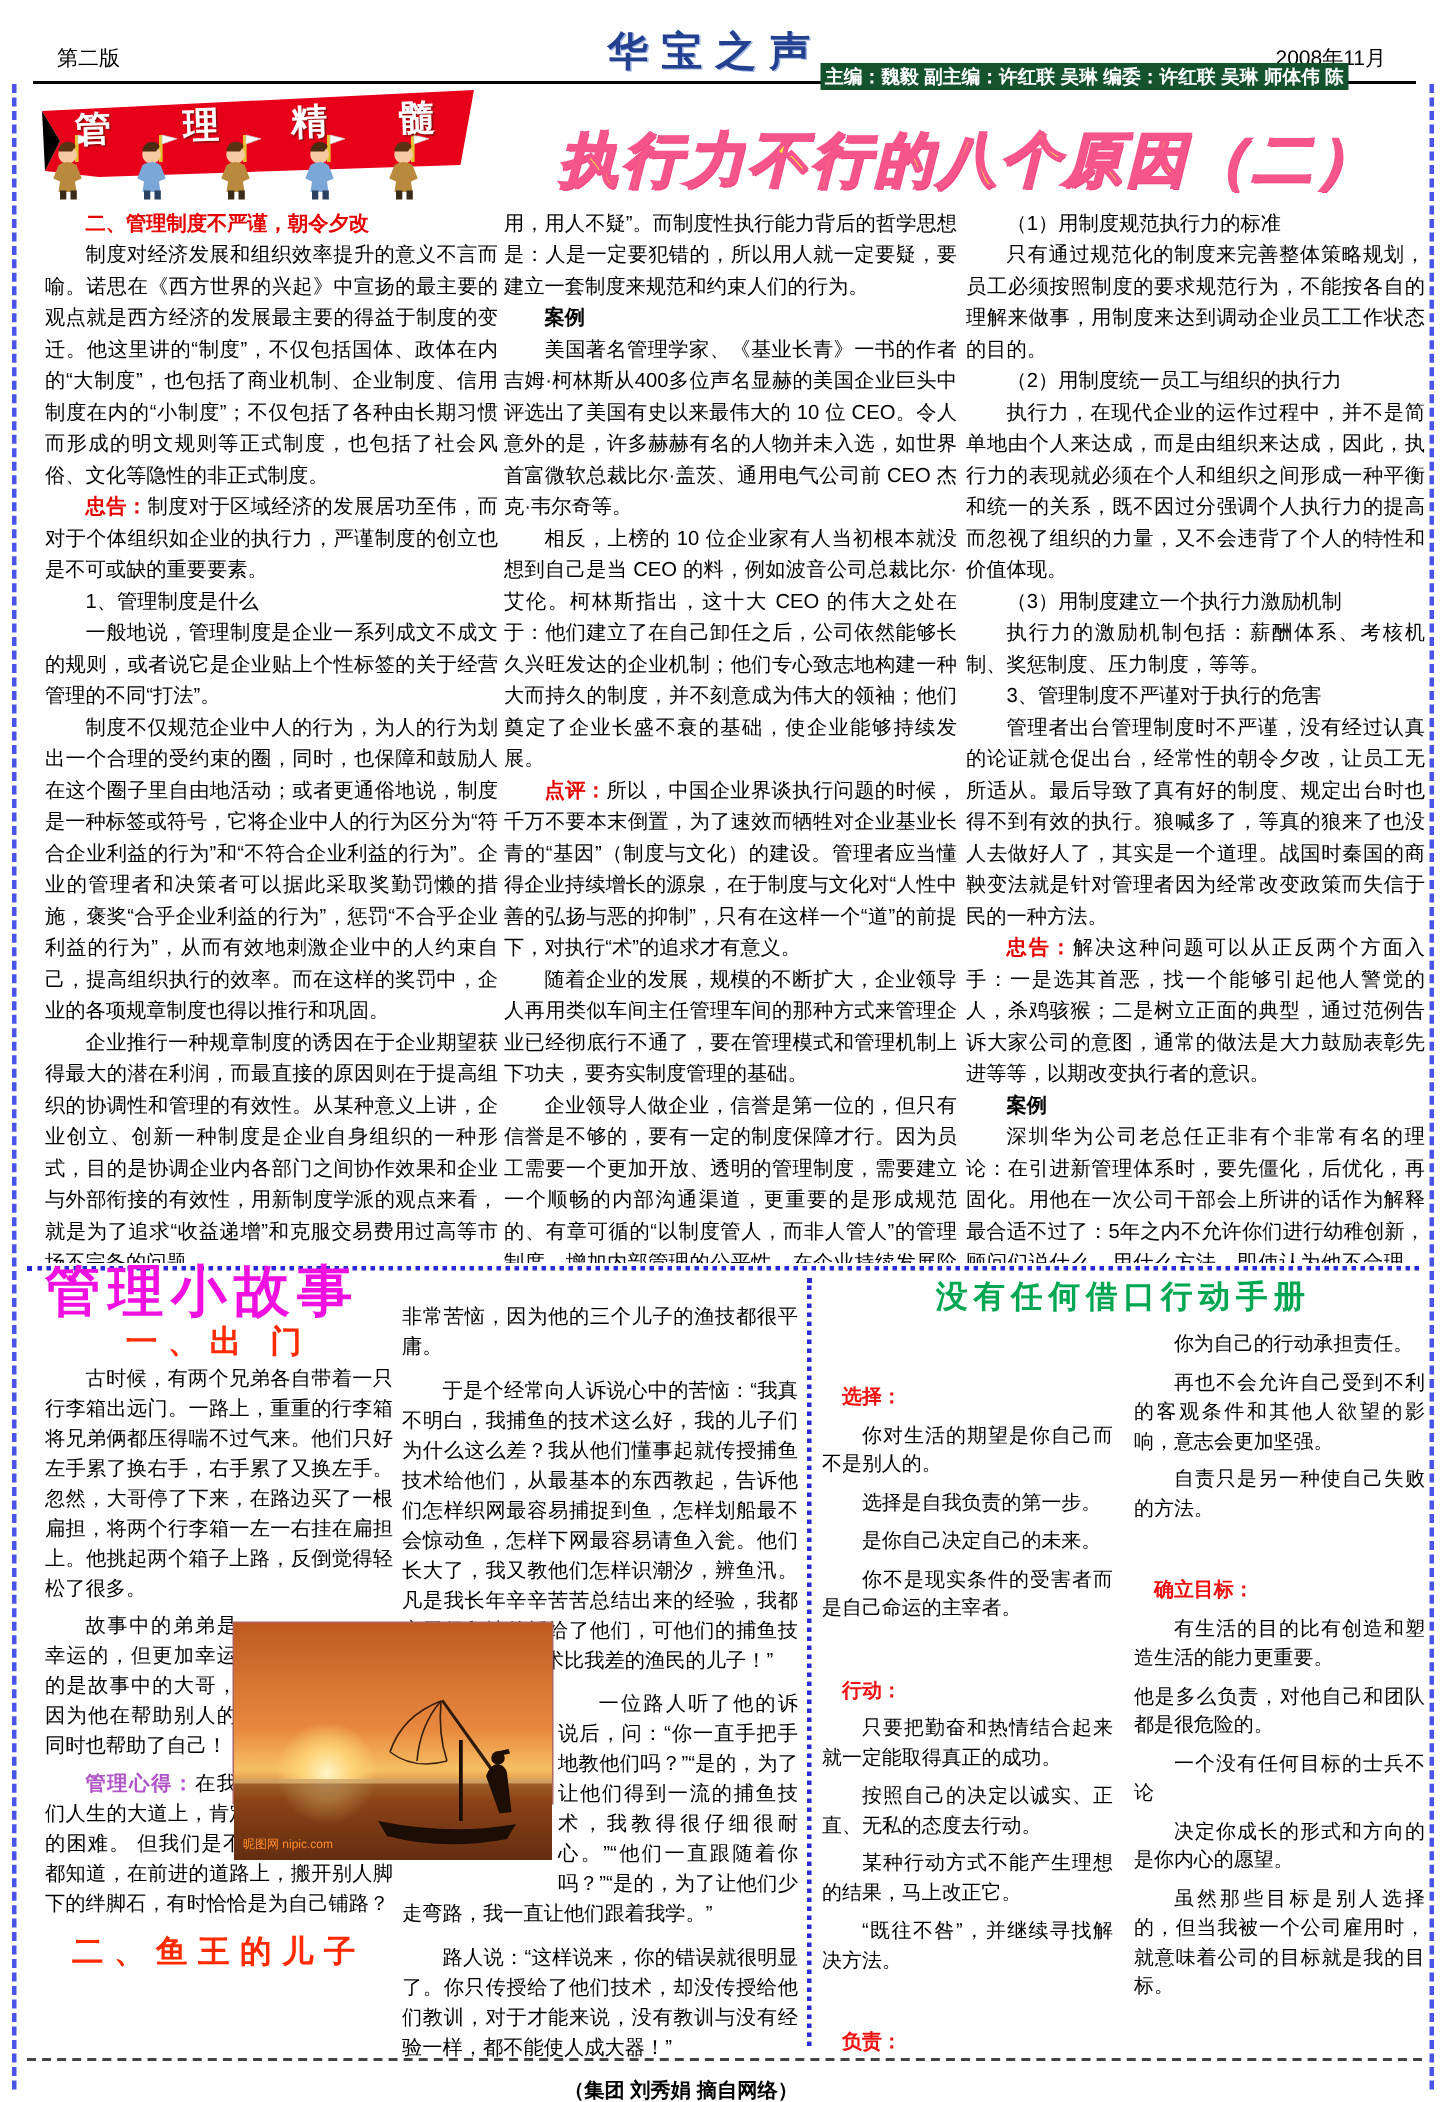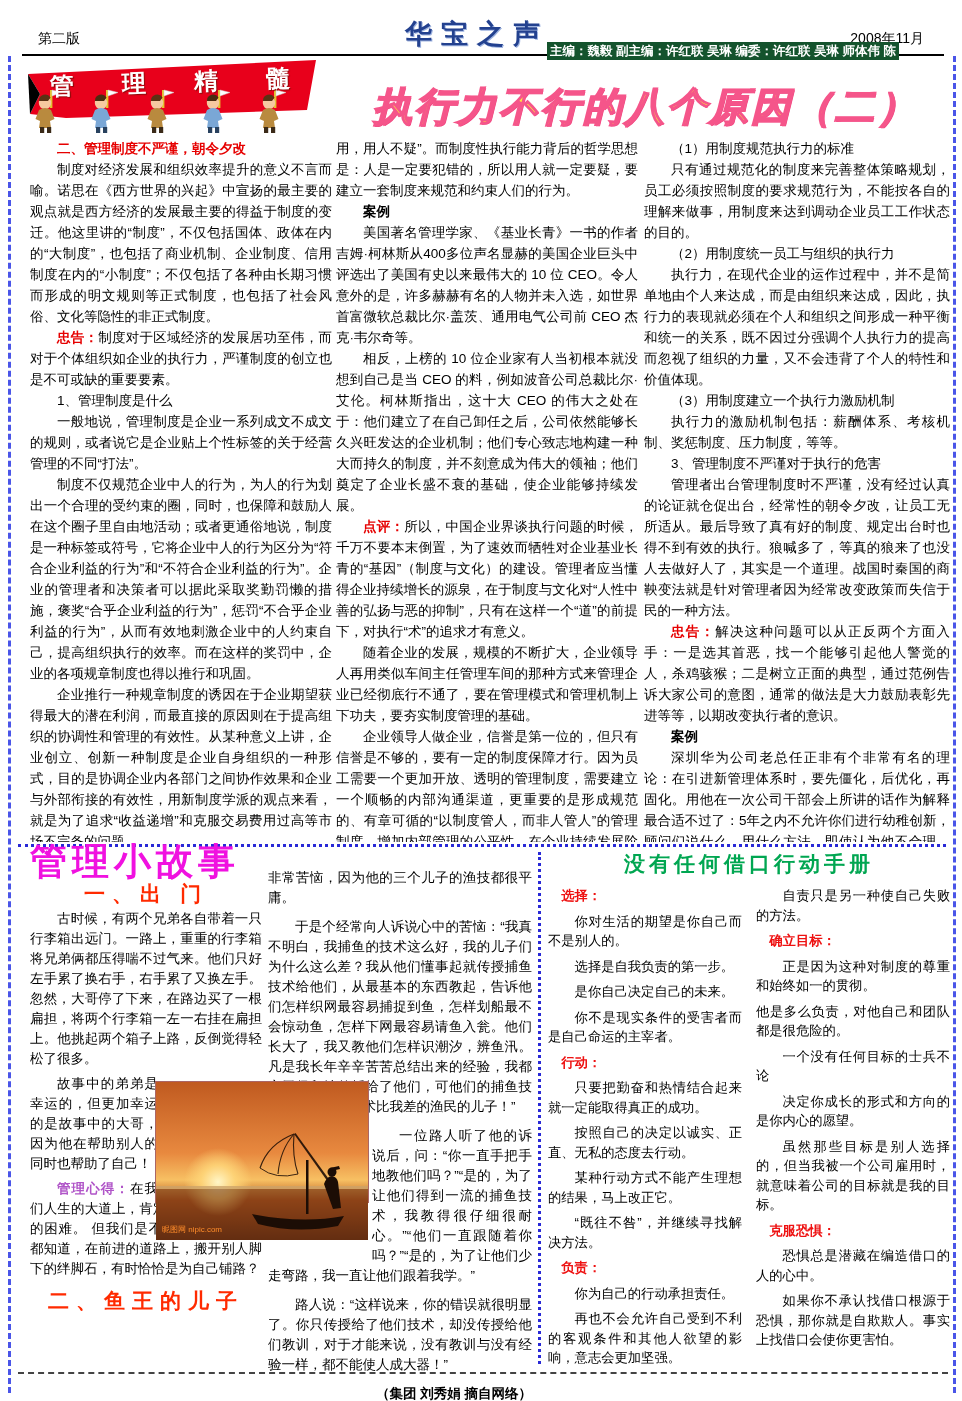--- a/index.html
+++ b/index.html
@@ -57,21 +57,21 @@
   
   .photo{position:absolute;left:156px;top:1082px;width:212px;height:120px;box-shadow:0 0 0 1px #a66;text-align:center;}
   .photo svg{display:block;}
   
   #manual{position:absolute;left:548px;top:850px;width:402px;}
   .manual-title{font-size:21px;font-weight:bold;color:#00a651;text-align:center;letter-spacing:4px;
                 font-family:"Liberation Serif","DejaVu Serif",serif;margin-bottom:8px;}
   .manual-cols{column-count:2;column-gap:14px;height:486px;column-fill:auto;
                font-size:13.3px;line-height:19.5px;text-align:justify;}
   .manual-cols .para{margin-bottom:6px;}
-  .para.mh{color:#ee1111;font-weight:bold;text-indent:1em;}
+  .para.mh{color:#ee1111;font-weight:bold;text-indent:1em;margin-top:35px;}
 </style>
 </head>
 <body>
 
 <div id="page">
 
   <div class="edge-left"></div>
   <div class="edge-right"></div>
   <div class="edge-bottom"></div>
 
@@ -228,21 +228,21 @@
         <div class="para mh">行动：</div>
         <div class="para p">只要把勤奋和热情结合起来就一定能取得真正的成功。</div>
         <div class="para p">按照自己的决定以诚实、正直、无私的态度去行动。</div>
         <div class="para p">某种行动方式不能产生理想的结果，马上改正它。</div>
         <div class="para p">“既往不咎”，并继续寻找解决方法。</div>
         <div class="para mh">负责：</div>
         <div class="para p">你为自己的行动承担责任。</div>
         <div class="para p">再也不会允许自己受到不利的客观条件和其他人欲望的影响，意志会更加坚强。</div>
         <div class="para p">自责只是另一种使自己失败的方法。</div>
         <div class="para mh">确立目标：</div>
-        <div class="para p">正是因为这种对制度的尊重和始终如一的贯彻。</div>
+        <div class="para p">有生活的目的比有创造和塑造生活的能力更重要。</div>
         <div class="para ni">他是多么负责，对他自己和团队都是很危险的。</div>
         <div class="para p">一个没有任何目标的士兵不论</div>
         <div class="para p">决定你成长的形式和方向的是你内心的愿望。</div>
         <div class="para p">虽然那些目标是别人选择的，但当我被一个公司雇用时，就意味着公司的目标就是我的目标。</div>
         <div class="para mh">克服恐惧：</div>
         <div class="para p">恐惧总是潜藏在编造借口的人的心中。</div>
         <div class="para p">如果你不承认找借口根源于恐惧，那你就是自欺欺人。事实上找借口会使你更害怕。</div>
       </div>
   </div>
 

